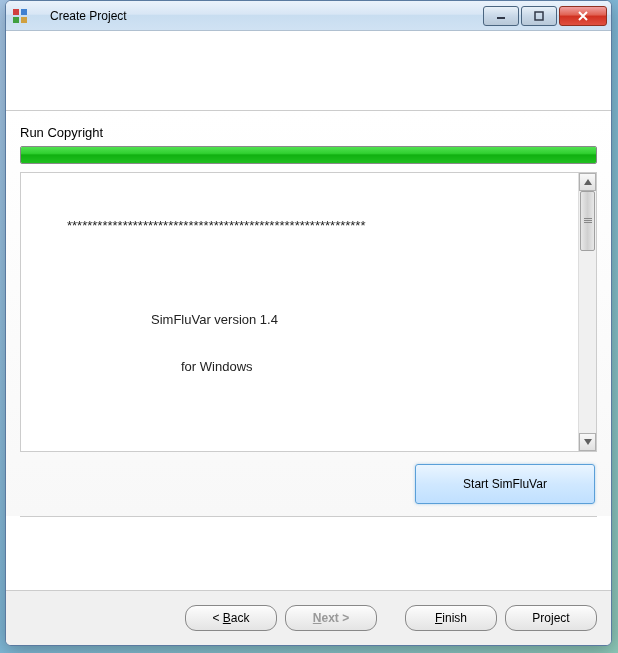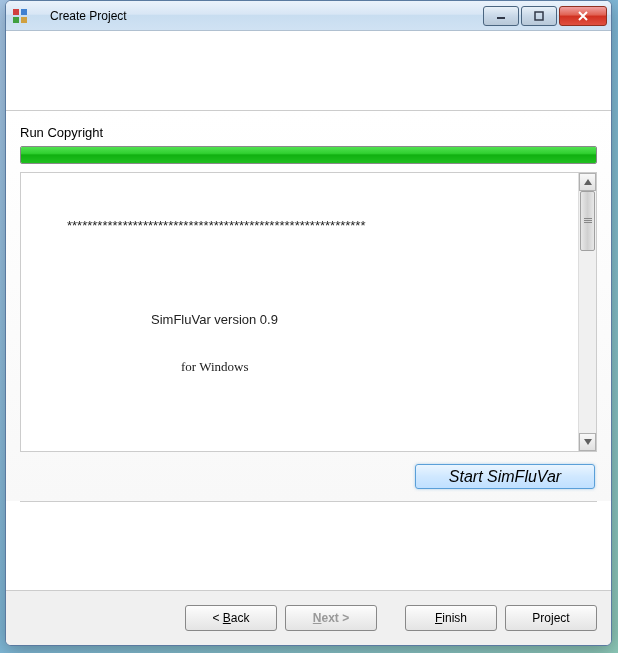--- a/index.html
+++ b/index.html
@@ -119,21 +119,21 @@
       color: #222;
       line-height: 1.8;
       overflow: hidden;
       white-space: pre-line;
     }
     .text-content .line {
       display: block;
     }
     .indent1 { padding-left: 36px; }
     .indent2 { padding-left: 120px; }
-    .indent3 { padding-left: 150px; font-family: Liberation Serif, serif; }
+    .indent3 { padding-left: 150px; }
     .copyright { padding-left: 50px; }
     
     .scrollbar {
       width: 18px;
       background: #f0f0f0;
       border-left: 1px solid #ddd;
       position: relative;
     }
     .scroll-arrow {
       width: 100%;
@@ -170,29 +170,28 @@
       background: repeating-linear-gradient(to bottom, #888 0, #888 1px, transparent 1px, transparent 2px);
     }
     
     .start-row {
       display: flex;
       justify-content: flex-end;
       padding: 12px 2px;
     }
     .start-btn {
       width: 180px;
-      height: 25px;
+      height: 40px;
       background: linear-gradient(to bottom, #eaf5ff 0%, #d0e8ff 50%, #c0e0ff 100%);
       border: 1px solid #5a9fd8;
       border-radius: 3px;
-      font-size: 16px;
+      font-size: 12px;
       color: #000;
       cursor: pointer;
       box-shadow: 0 0 3px rgba(90, 159, 216, 0.5);
-      font-style: italic;
     }
     
     .separator {
       border: none;
       border-top: 1px solid #ccc;
       margin: 0 14px;
     }
     
     .footer {
       position: absolute;
@@ -204,21 +203,21 @@
       justify-content: flex-end;
       gap: 8px;
       background: #f0f0f0;
       border-top: 1px solid #ccc;
     }
     .wiz-btn {
       width: 92px;
       height: 26px;
       background: linear-gradient(to bottom, #fdfdfd 0%, #f0f0f0 50%, #e4e4e4 100%);
       border: 1px solid #888;
-      border-radius: 3px;
+      border-radius: 11px;
       font-size: 12px;
       color: #000;
       cursor: pointer;
     }
     .wiz-btn:disabled {
       color: #999;
       cursor: default;
       font-weight: bold;
     }
     .wiz-btn .mnemonic {
@@ -267,21 +266,21 @@
     <div class="section-label">Run Copyright</div>
 
     <div class="progress-container">
       <div class="progress-bar"></div>
     </div>
 
     <div class="text-panel">
       <div class="text-content">
         <span class="line indent1">***********************************************************</span>
         <span class="line">&nbsp;</span>
-        <span class="line indent2">SimFluVar version 0.9</span>
+        <span class="line indent2">SimFluVar version 1.4</span>
         <span class="line indent3">for Windows</span>
         <span class="line">&nbsp;</span>
         <span class="line copyright">Copyright(c) 2013 by KISTI &amp; LCBB. All Rights Reserved.</span>
         
         
         
         
         
       </div>
       <div class="scrollbar">

